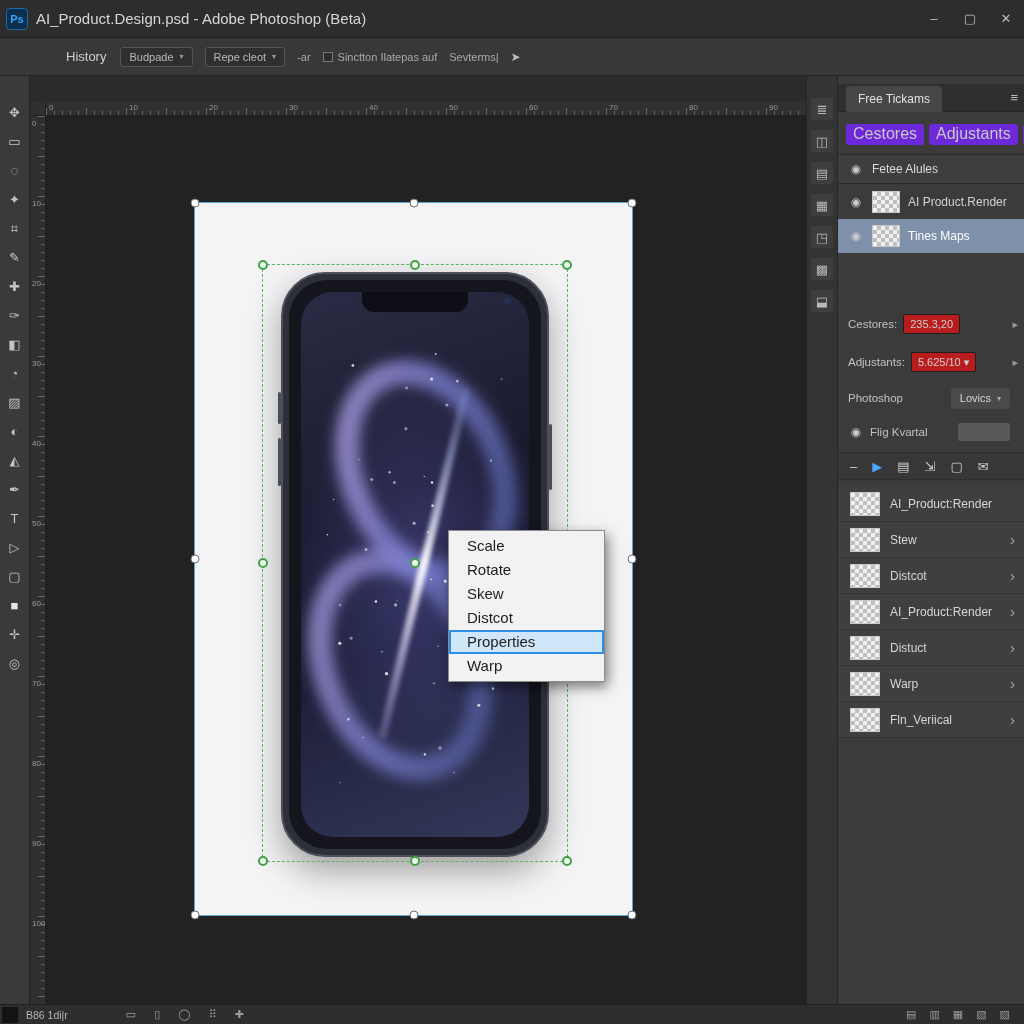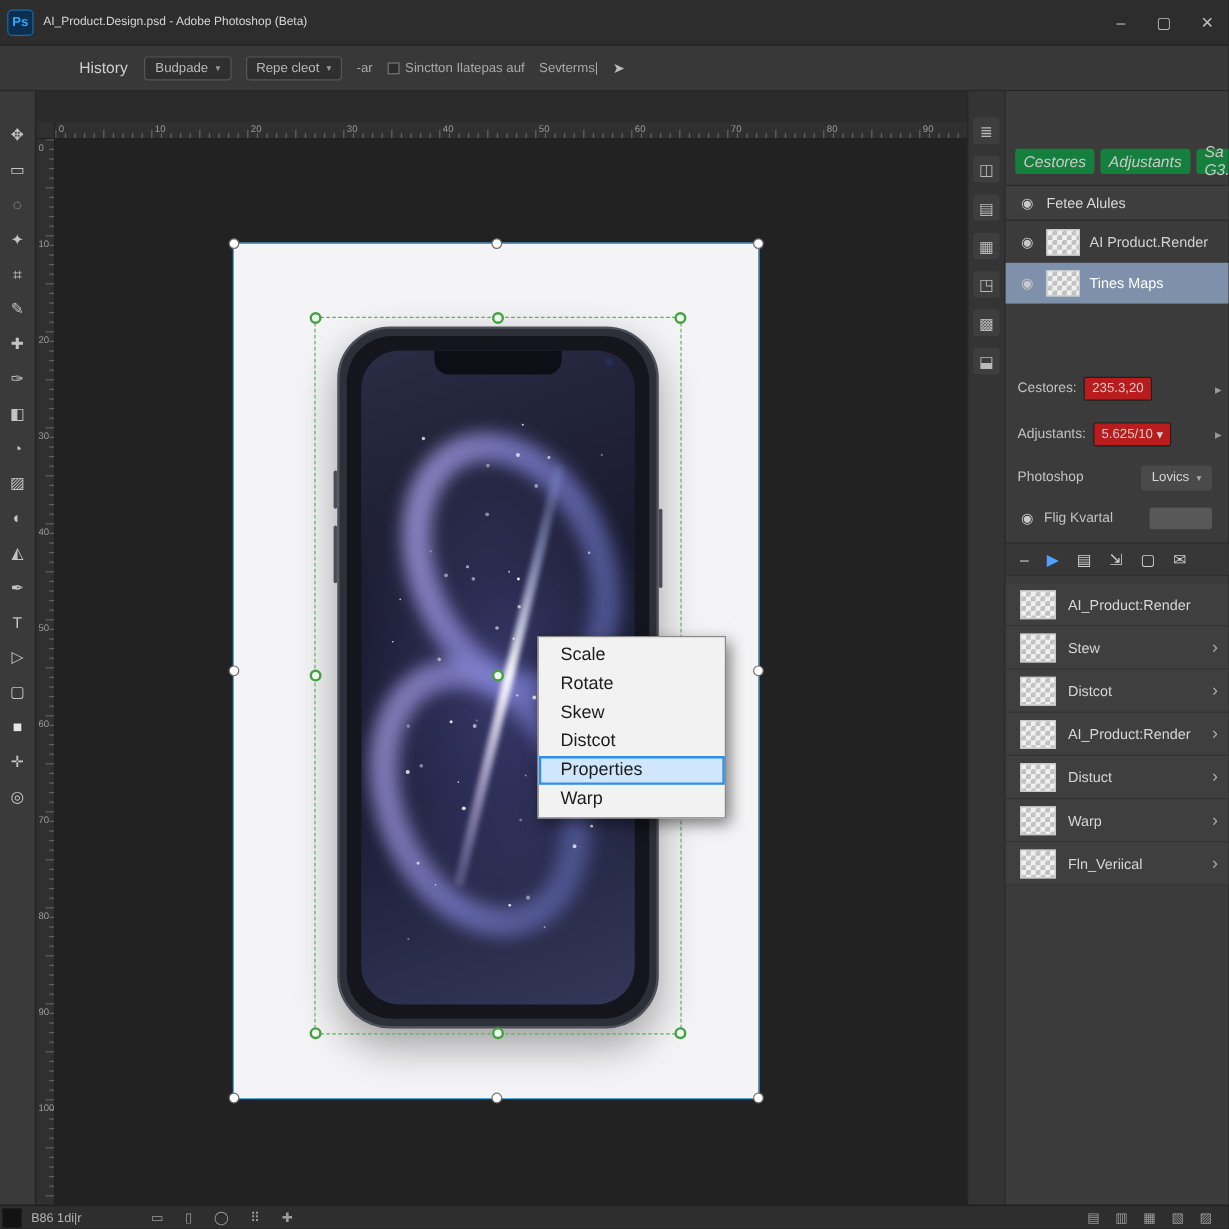--- a/index.html
+++ b/index.html
@@ -6,21 +6,21 @@
   *{box-sizing:border-box;}
   .app{position:relative;width:1024px;height:1024px;overflow:hidden;background:#2b2b2b;
        font-family:"Liberation Sans",sans-serif;color:#ccc;}
 
   
   .titlebar{position:absolute;left:0;top:0;width:1024px;height:38px;background:#2d2d2d;
             border-bottom:1px solid #202020;display:flex;align-items:center;}
   .ps-logo{width:22px;height:22px;margin:0 8px 0 6px;background:#0d2f4f;border:1px solid #1c69a8;
            border-radius:4px;color:#31a8ff;font-size:11px;font-weight:bold;display:flex;
            align-items:center;justify-content:center;}
-  .title-text{font-size:10px;color:#d6d6d6;}
+  .title-text{font-size:15px;color:#d6d6d6;}
   .win-controls{margin-left:auto;display:flex;}
   .win-btn{width:36px;height:37px;display:flex;align-items:center;justify-content:center;
            font-size:13px;color:#bdbdbd;cursor:default;}
 
   
   .optionsbar{position:absolute;left:0;top:38px;width:1024px;height:38px;background:#383838;
               border-bottom:1px solid #262626;display:flex;align-items:center;gap:14px;padding-left:66px;}
   .history-label{font-size:13px;color:#cfcfcf;}
   .chip{height:20px;background:#2f2f2f;border:1px solid #555;border-radius:3px;color:#b9b9b9;
         font-size:11px;display:inline-flex;align-items:center;padding:0 8px;gap:6px;white-space:nowrap;}
@@ -90,22 +90,22 @@
               font-size:13px;color:#b9b9b9;background:#3e3e3e;border-radius:3px;}
 
   
   .right-panel{position:absolute;left:838px;top:76px;width:186px;height:928px;background:#3b3b3b;}
   .rp-row{position:absolute;left:0;width:186px;display:flex;align-items:center;}
   .ft-tabrow{top:8px;height:28px;background:#2f2f2f;border-bottom:1px solid #262626;}
   .ft-tab{height:26px;margin-left:8px;margin-top:2px;background:#474747;border-radius:4px 4px 0 0;
           display:flex;align-items:center;padding:0 12px;font-size:12px;color:#e0e0e0;}
   .menu-ham{margin-left:auto;margin-right:6px;color:#bbb;font-size:13px;}
   .chips-row{top:44px;height:28px;gap:5px;padding-left:8px;}
-  .p-chip{height:21px;background:#15803d;border-radius:3px;font-size:13px;color:#c9c9c9;
-          display:inline-flex;align-items:center;padding:0 7px;font-style:italic;}
+  .p-chip{height:21px;background:#6d28d9;border-radius:3px;font-size:16px;color:#c9c9c9;
+          display:inline-flex;align-items:center;padding:0 7px;}
   .layers-header{top:78px;height:30px;background:#3e3e3e;border-top:1px solid #2a2a2a;
                  border-bottom:1px solid #2a2a2a;padding-left:10px;gap:8px;font-size:12px;color:#dadada;}
   .eye{font-size:12px;color:#c9c9c9;width:16px;text-align:center;}
   .layer-row{height:34px;padding-left:10px;gap:8px;font-size:12px;color:#d2d2d2;}
   .layer-row.sel{background:#7e90aa;color:#ffffff;}
   .thumb{width:28px;height:22px;border:1px solid #c8c8c8;background-color:#f0f0f0;flex:0 0 auto;
     background-image:linear-gradient(45deg,#bfbfbf 25%,transparent 25%,transparent 75%,#bfbfbf 75%),
                      linear-gradient(45deg,#bfbfbf 25%,transparent 25%,transparent 75%,#bfbfbf 75%);
     background-size:8px 8px;background-position:0 0,4px 4px;}
   .midtabs{top:200px;height:28px;background:#313131;border-top:1px solid #262626;
@@ -552,20 +552,24 @@
       <div class="strip-icon">◫</div>
       <div class="strip-icon">▤</div>
       <div class="strip-icon">▦</div>
       <div class="strip-icon">◳</div>
       <div class="strip-icon">▩</div>
       <div class="strip-icon">⬓</div>
     </div>
 
   <div class="right-panel">
 
+    <div class="rp-row ft-tabrow">
+      <div class="ft-tab">Free Tickams</div>
+      <div class="menu-ham">≡</div>
+    </div>
 
     <div class="rp-row chips-row" id="chips-row">
         <div class="p-chip">Cestores</div>
         <div class="p-chip">Adjustants</div>
         <div class="p-chip">Sa G3.10</div>
       </div>
 
     <div class="rp-row layers-header">
       <span class="eye">◉</span>
       <span>Fetee Alules</span>

